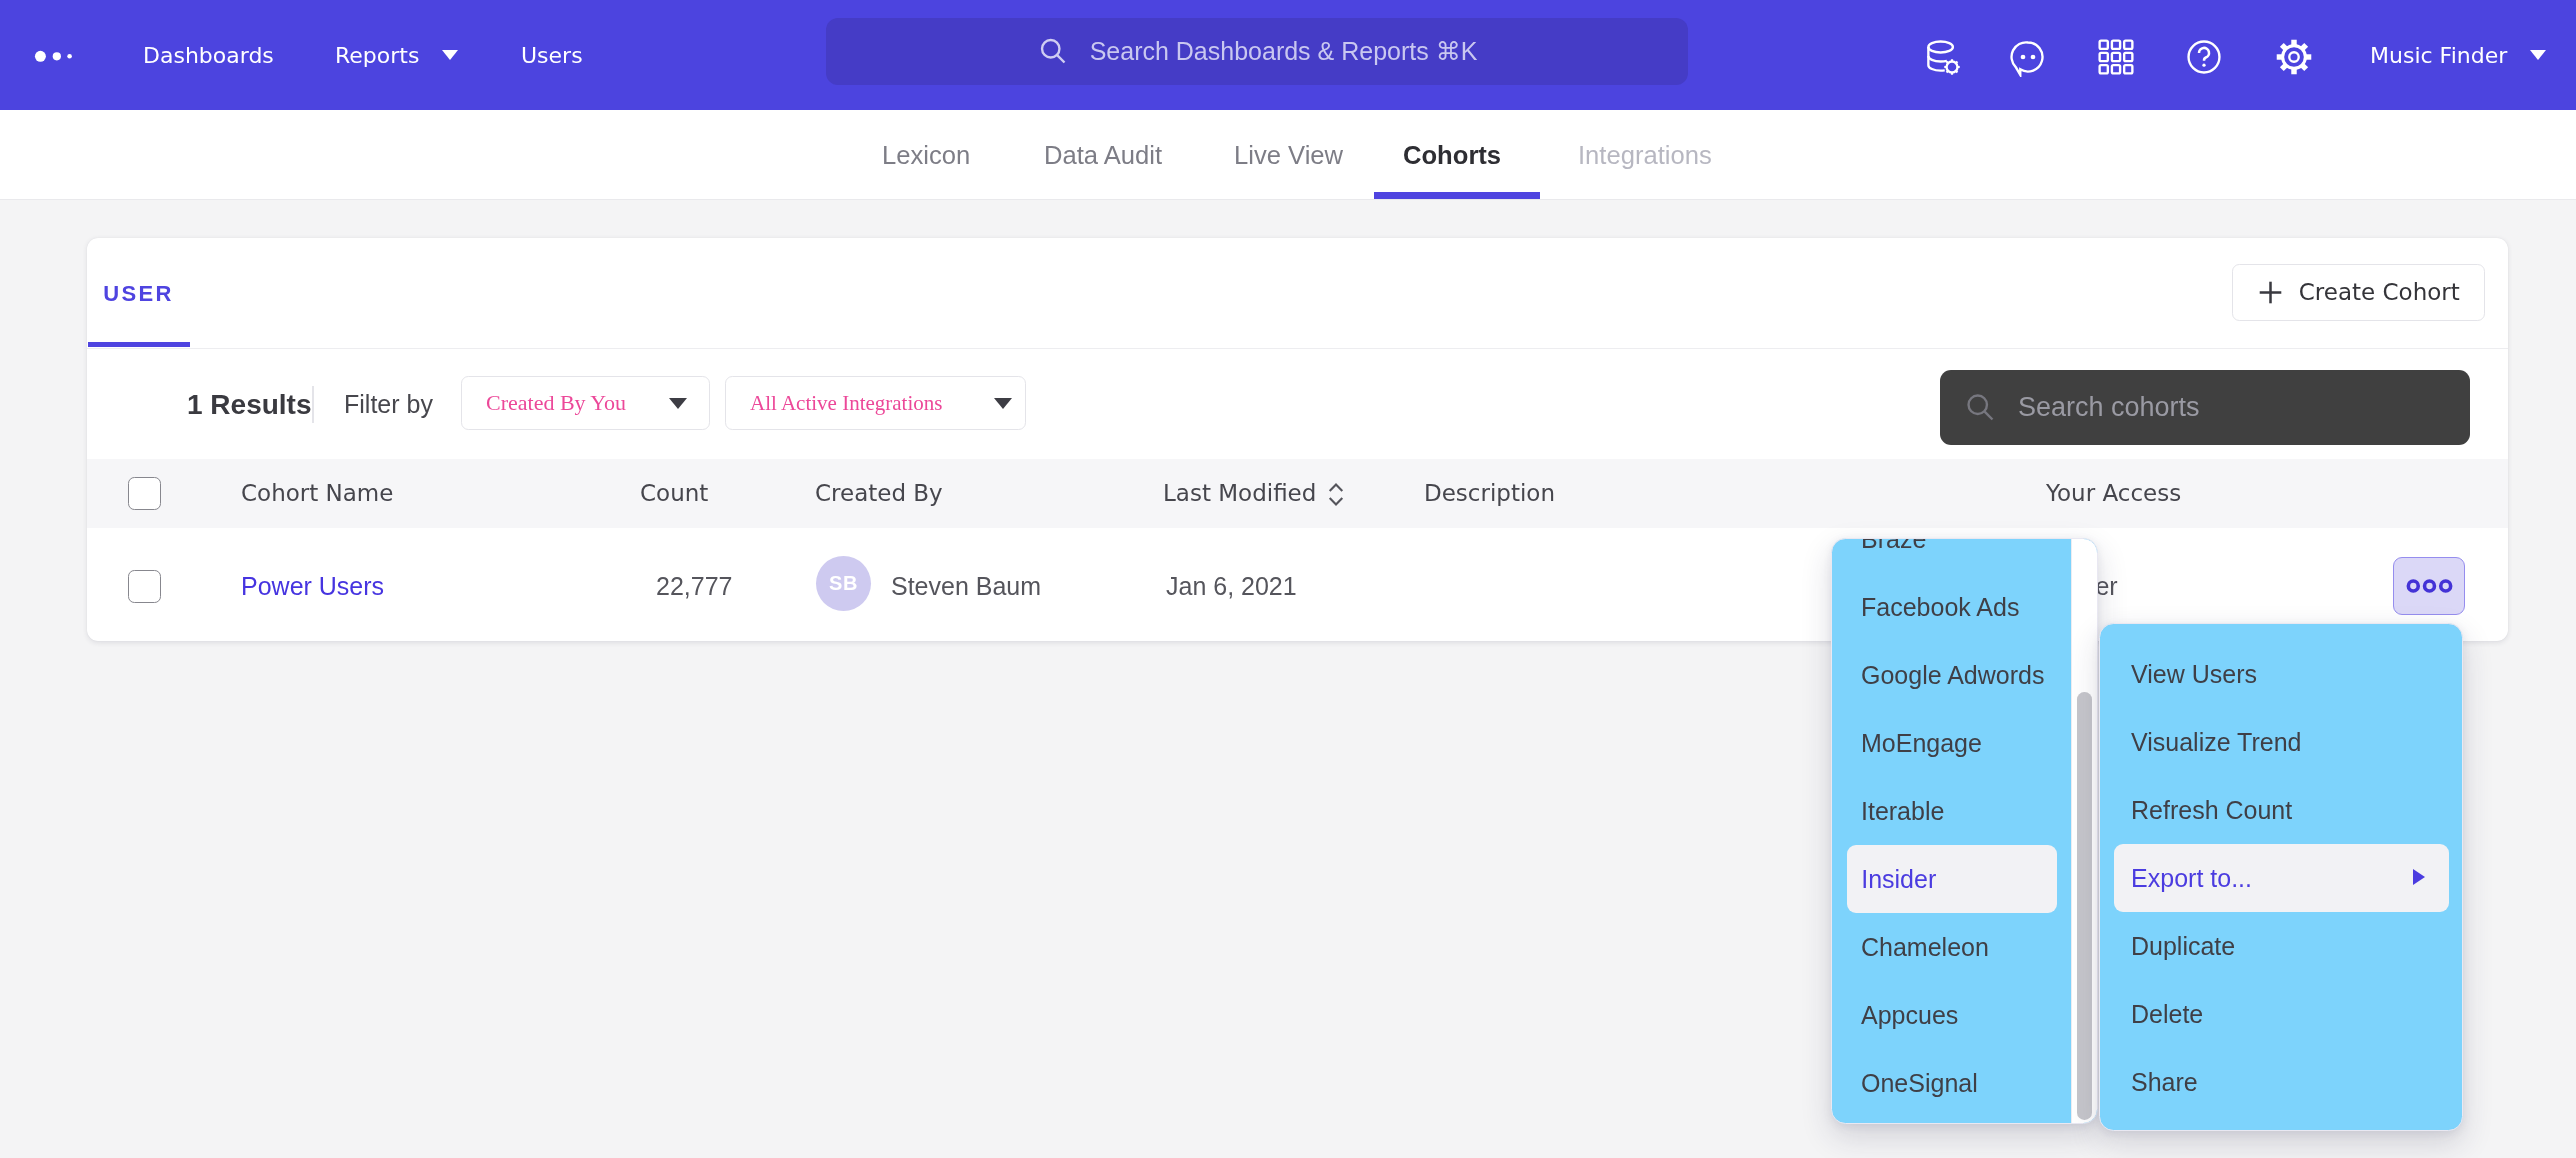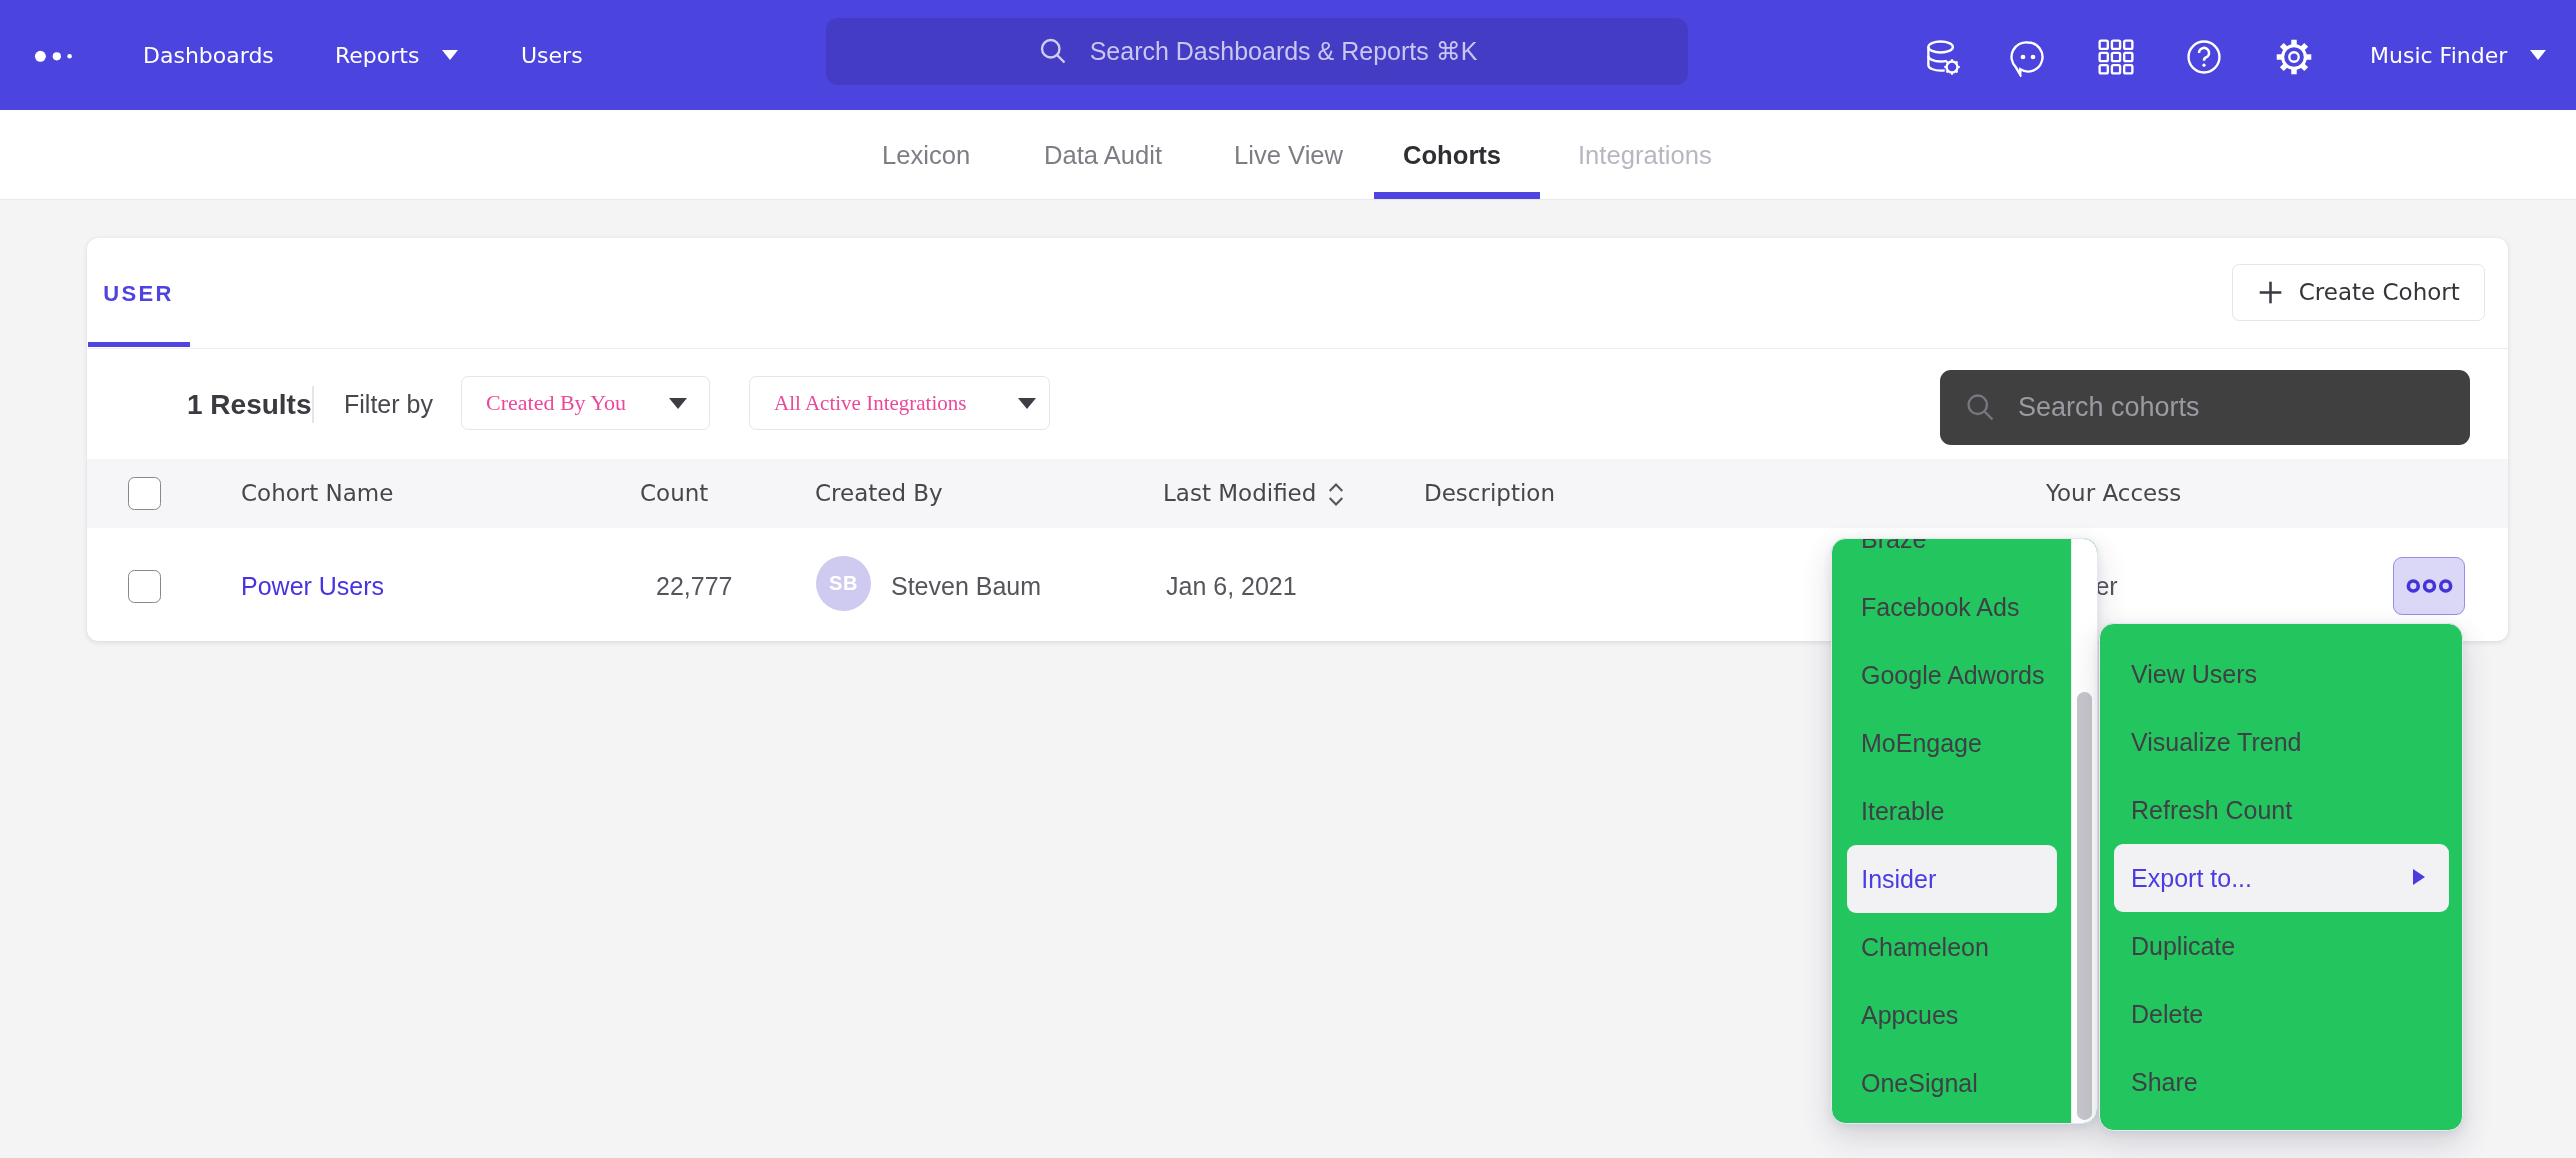--- a/index.html
+++ b/index.html
@@ -56,21 +56,21 @@
   .create-btn-label { color:#343439; font-family:"DejaVu Sans", sans-serif; font-size:23px; font-weight:400; line-height:26.5px; white-space:nowrap; }
 
   
   .results-count { position:absolute; left:100px; top:153px; font-size:28px; font-weight:700; color:#3a3a40; line-height:27px; white-space:nowrap; }
   .filter-divider { position:absolute; left:225px; top:148px; width:1.8px; height:37px; background:#e4e4e9; }
   .filter-by-label { position:absolute; left:257px; top:153px; font-size:25px; color:#47474d; line-height:27px; white-space:nowrap; }
   .filter-btn { position:absolute; top:138px; height:54px; background:#fff; border:1.8px solid #e4e4e9; border-radius:7.3px; display:flex; align-items:center; justify-content:space-between; padding:0 22px 0 24px; }
   .btn-integrations { padding-right:12.8px; }
   .btn-integrations .filter-btn-label { font-size:21px; }
   .btn-created-by { left:374px; width:249px; }
-  .btn-integrations { left:662px; width:301px; }
+  .btn-integrations { left:638px; width:301px; }
   .filter-btn-label { font-family:Liberation Serif, serif; font-size:22px; font-weight:400; color:#ec4899; line-height:26.5px; white-space:nowrap;text-align:right; }
   .caret-dark { width:0; height:0; border-left:9px solid transparent; border-right:9px solid transparent; border-top:11px solid #3d3d44; }
 
   .cohort-search { position:absolute; left:1853px; top:132px; width:530px; height:75px; background:#404040; border-radius:11px; display:flex; align-items:center; padding-left:23px; gap:20px; }
   .cohort-search-text { color:#9a9aa3; font-size:27px; line-height:31px; white-space:nowrap; }
 
   
   .thead { position:absolute; left:0; top:221px; width:2421px; height:69px; background:#f6f6f8; }
   .th { position:absolute; top:21px; font-family:"DejaVu Sans", sans-serif; font-size:23px; font-weight:400; color:#46464d; line-height:27px; white-space:nowrap; }
   .th-name { left:154px; }
@@ -89,21 +89,21 @@
   .cohort-link { left:154px; color:#4634e0;text-align:center; }
   .td-count { left:569px; }
   .avatar { position:absolute; left:729px; top:28px; width:55px; height:55px; border-radius:50%; background:#cecaf0; display:flex; align-items:center; justify-content:center; }
   .avatar-text { color:#ffffff; font-size:20px; font-weight:700; letter-spacing:0.5px; }
   .td-created { left:804px; }
   .td-modified { left:1079px; }
   .td-access { left:1957px; }
   .more-btn { position:absolute; left:2306px; top:29px; width:72px; height:58px; background:#dbd8f7; border:1.8px solid #958dee; border-radius:9px; display:flex; align-items:center; justify-content:center; }
 
   
-  .menu { position:absolute; background:#22c55e; border:0.9px solid #e9e8f2; border-radius:14.6px; box-shadow:0 12.8px 31px rgba(35,35,75,0.16), 0 2.7px 9px rgba(35,35,75,0.08); }
+  .menu { position:absolute; background:#7dd3fc; border:0.9px solid #e9e8f2; border-radius:14.6px; box-shadow:0 12.8px 31px rgba(35,35,75,0.16), 0 2.7px 9px rgba(35,35,75,0.08); }
   .submenu { left:1831px; top:538px; width:267px; height:586px; overflow:hidden; }
   .submenu-list { position:absolute; left:0; top:-34px; width:241px; }
   .menu-item { height:68px; display:flex; align-items:center; padding-left:29px; font-size:25px; color:#3f3f46; line-height:28px; white-space:nowrap; }
   .menu-item.hl { background:#f2f2f5; border-radius:9px; margin:0 16.4px 0 14.6px; padding-left:14.6px; }
   .menu-item.purple { color:#4b3ce0; }
   .scroll-gutter { position:absolute; right:0; top:0; width:26.5px; height:584px; border-left:0.9px solid #ececf1; background:#ffffff; border-radius:0 13.7px 13.7px 0; }
   .scroll-thumb { position:absolute; left:5.5px; top:153px; width:14.6px; height:428px; background:#c6c6cb; border-radius:7.3px; }
 
   .context-menu { left:2099px; top:623px; width:364px; height:508px; padding-top:15.5px; }
   .context-menu .menu-item { padding-left:31px; }

